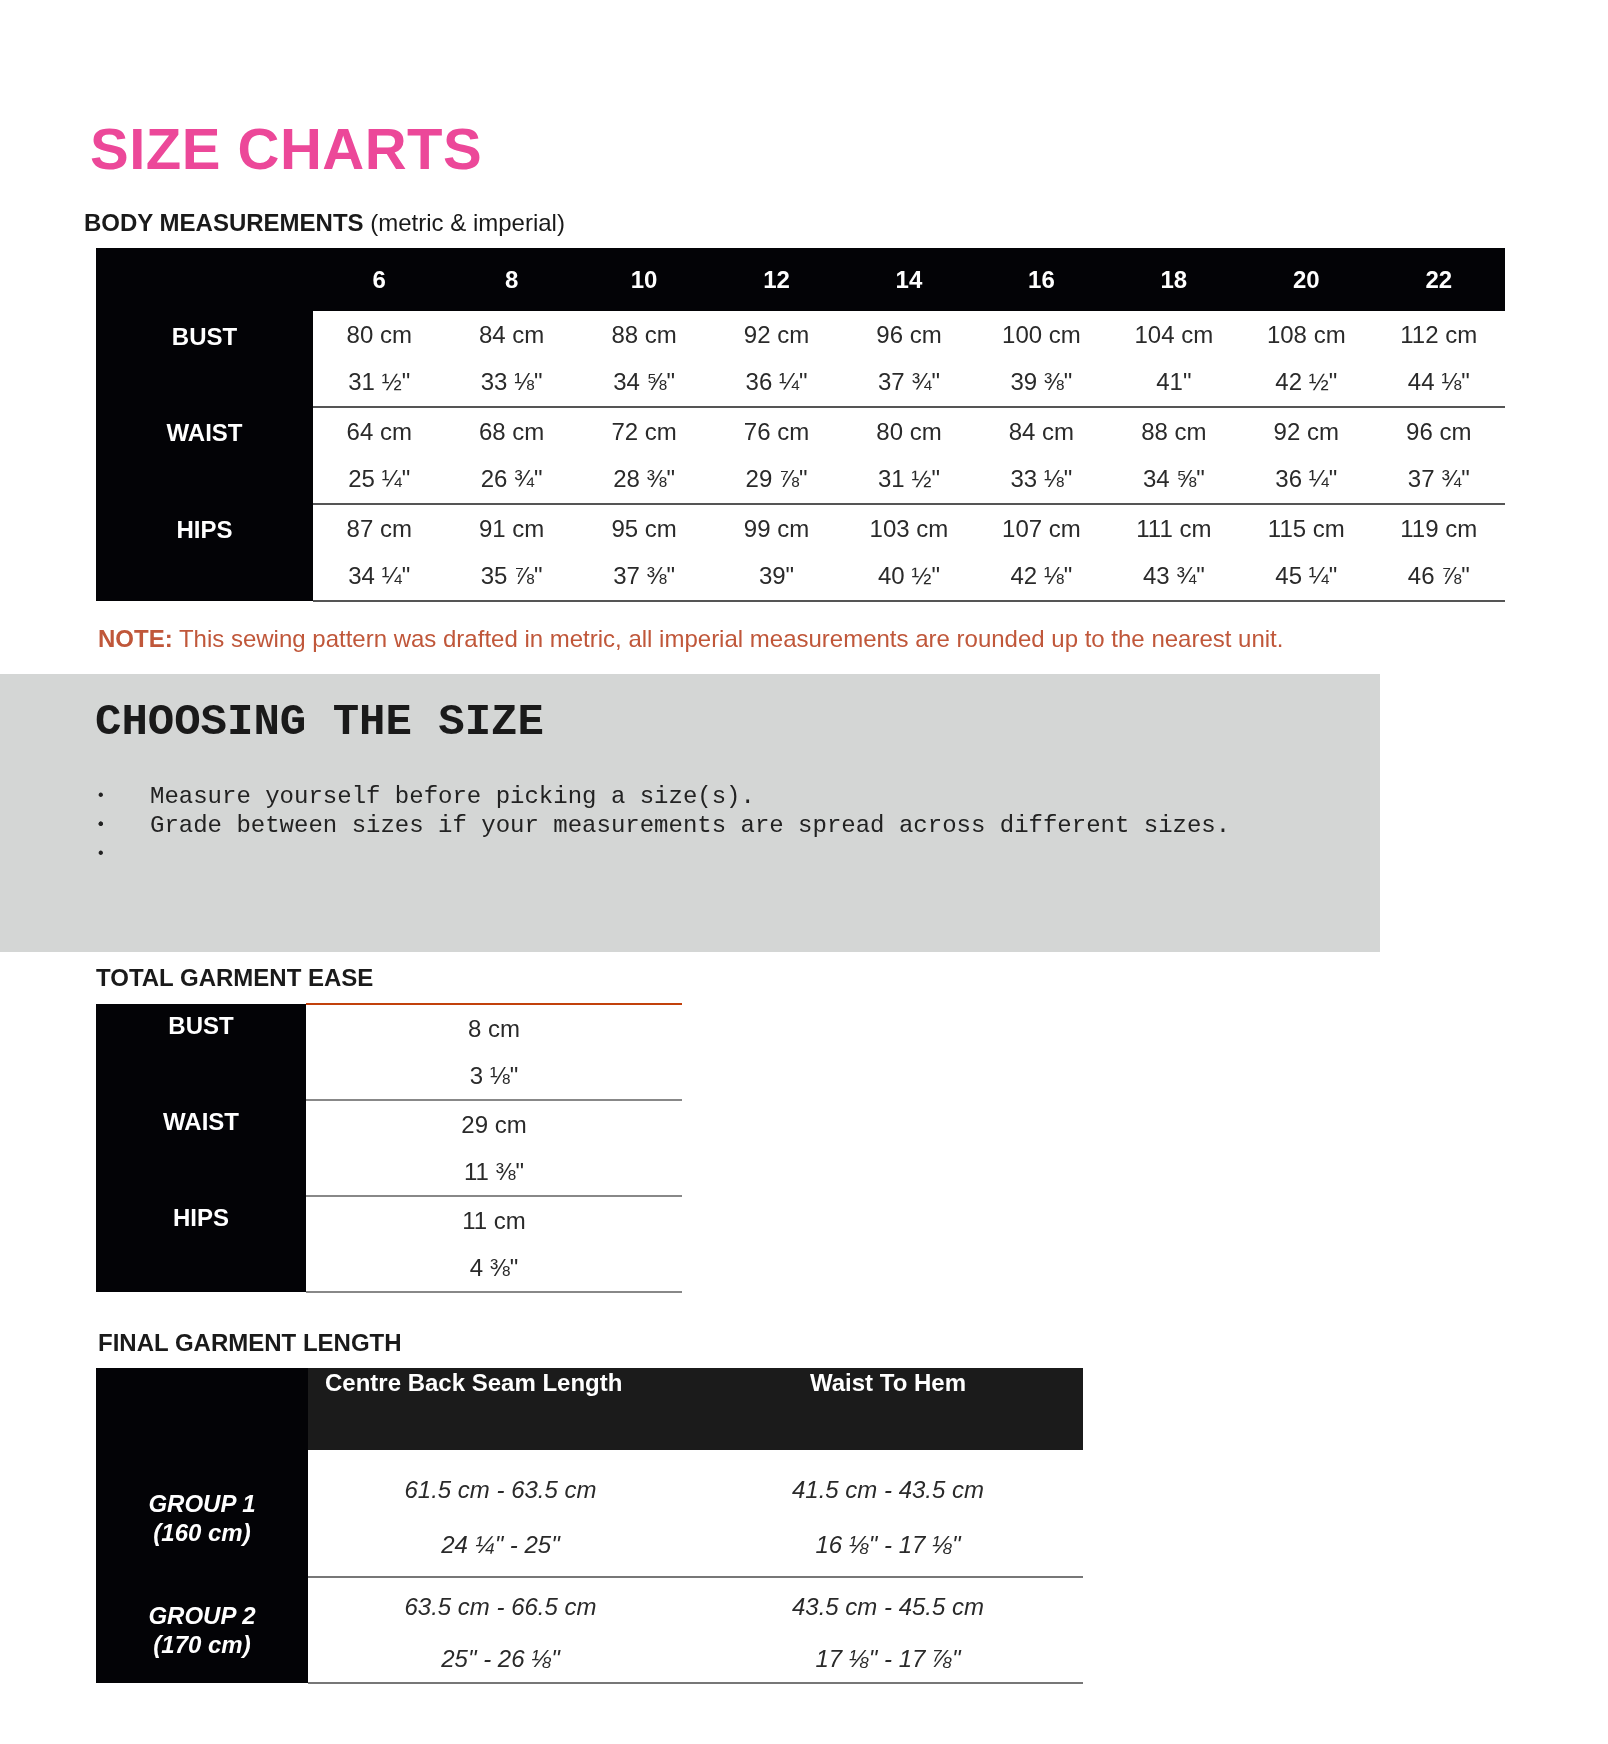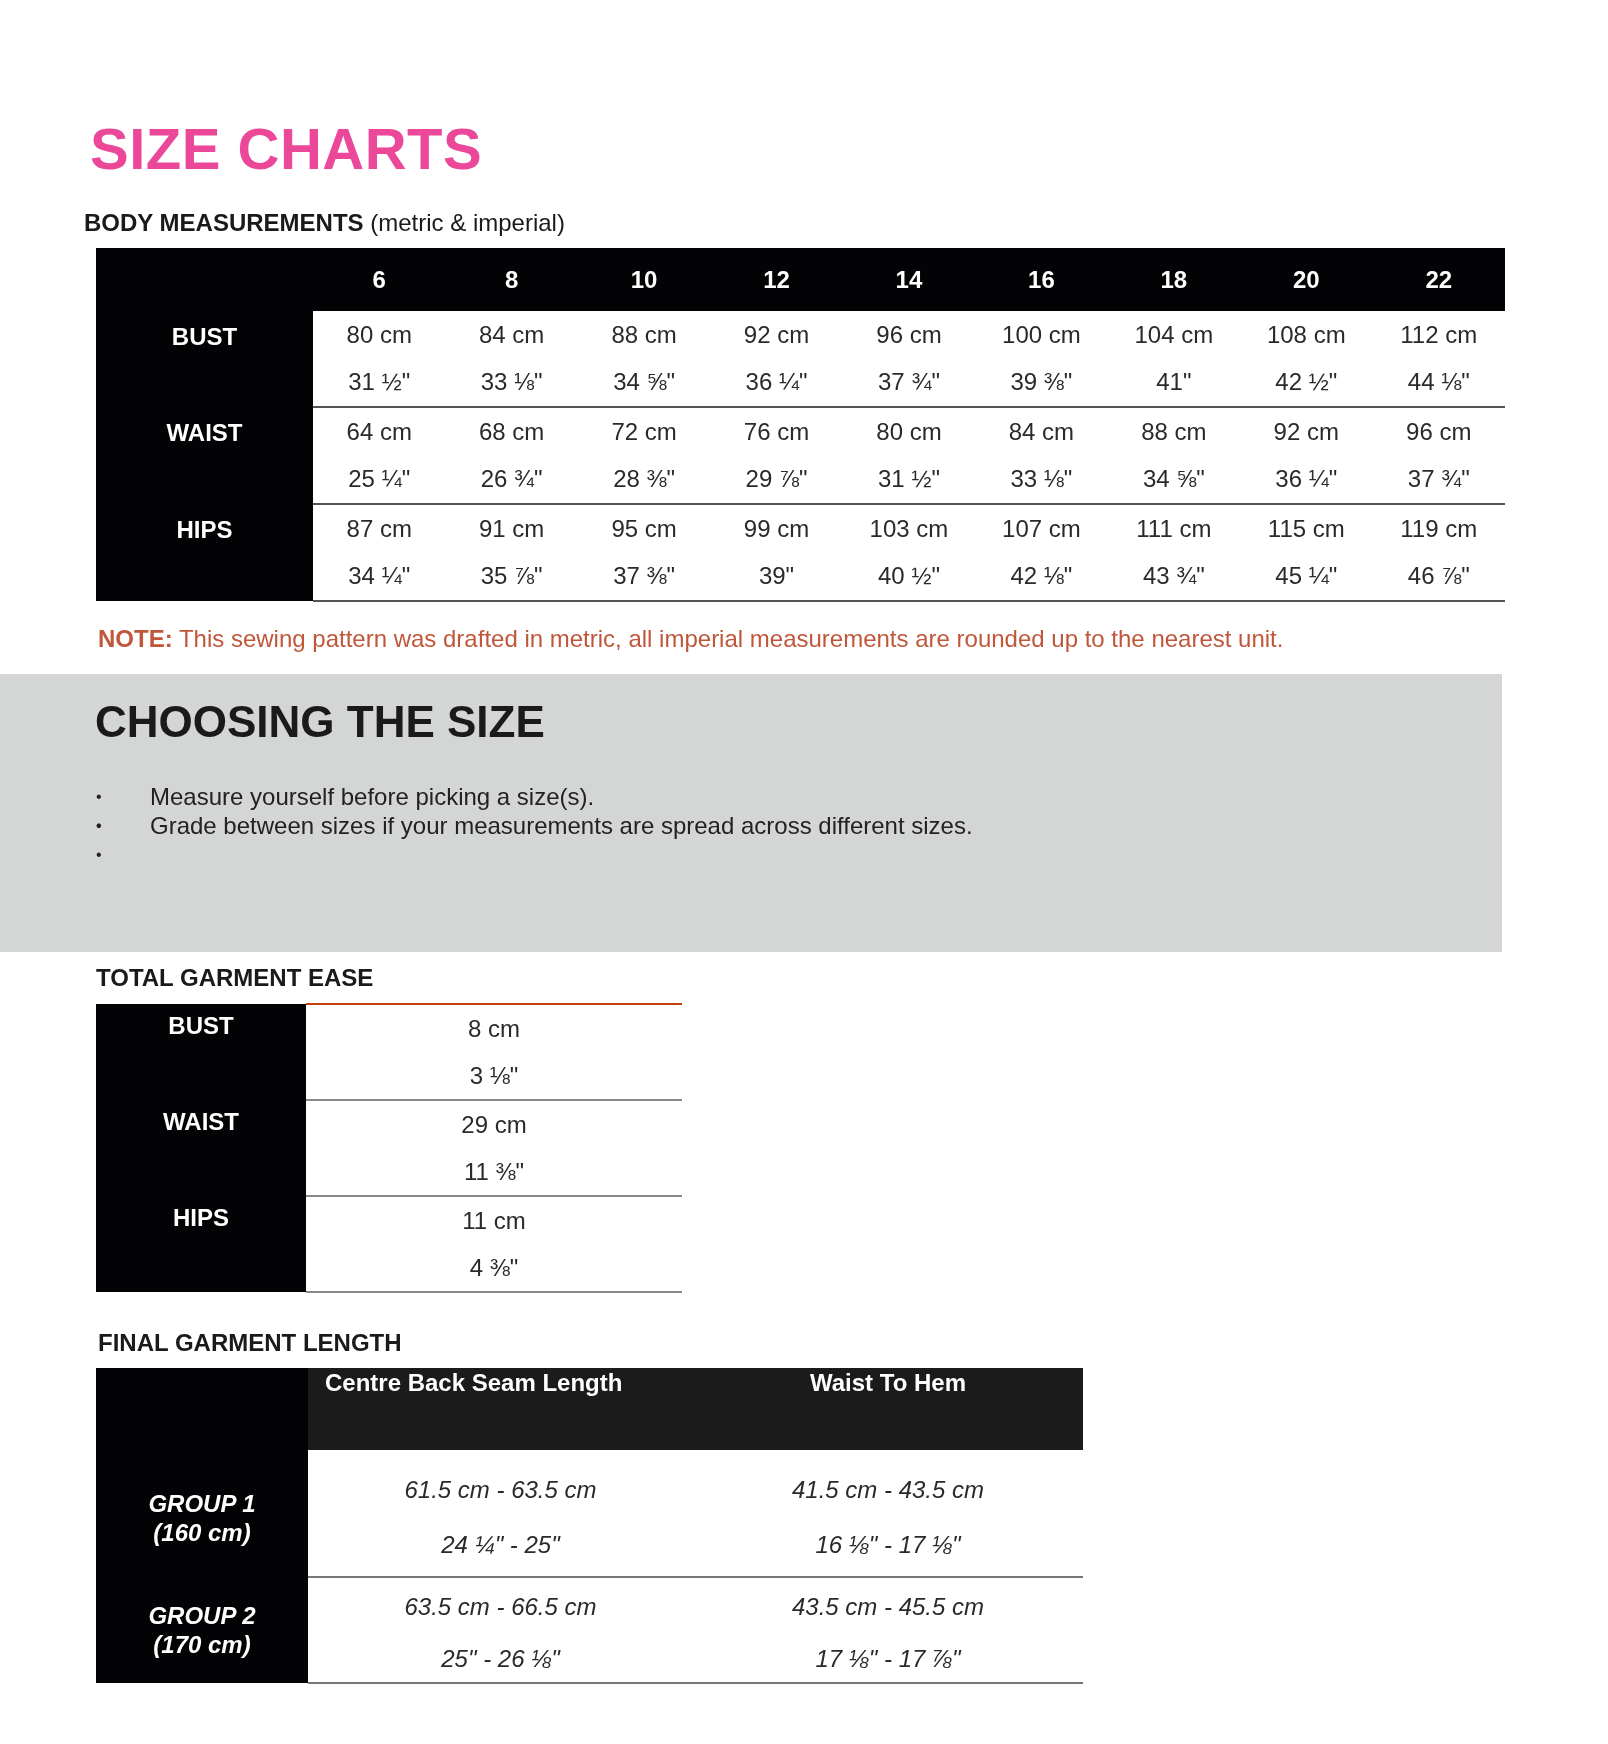--- a/index.html
+++ b/index.html
@@ -37,21 +37,21 @@
   }
   .bm tr.imp td { border-bottom: 2px solid #555; }
 
   .note {
     left: 92px; top: 618px; margin: 6px; font-size: 24px; color: #c0573a; line-height: 30px;
   }
   .note b { font-weight: 700; }
 
   
   .band {
-    left: 0; top: 674px; width: 1502px; height: 278px; background: #d4d6d5;
+    left: 0; top: 674px; width: 1380px; height: 278px; background: #d4d6d5; font-family: Liberation Mono, monospace;
   }
   .band h2 {
     position: absolute; left: 95px; top: 20px; margin: 0;
     font-size: 44px; font-weight: 700; color: #1a1a1a; line-height: 56px;
   }
   .band ul {
     position: absolute; left: 96px; top: 108px; margin: 0; padding: 0; list-style: none;
   }
   .band li {
     font-size: 24px; line-height: 29px; color: #222; position: relative; padding-left: 54px;

